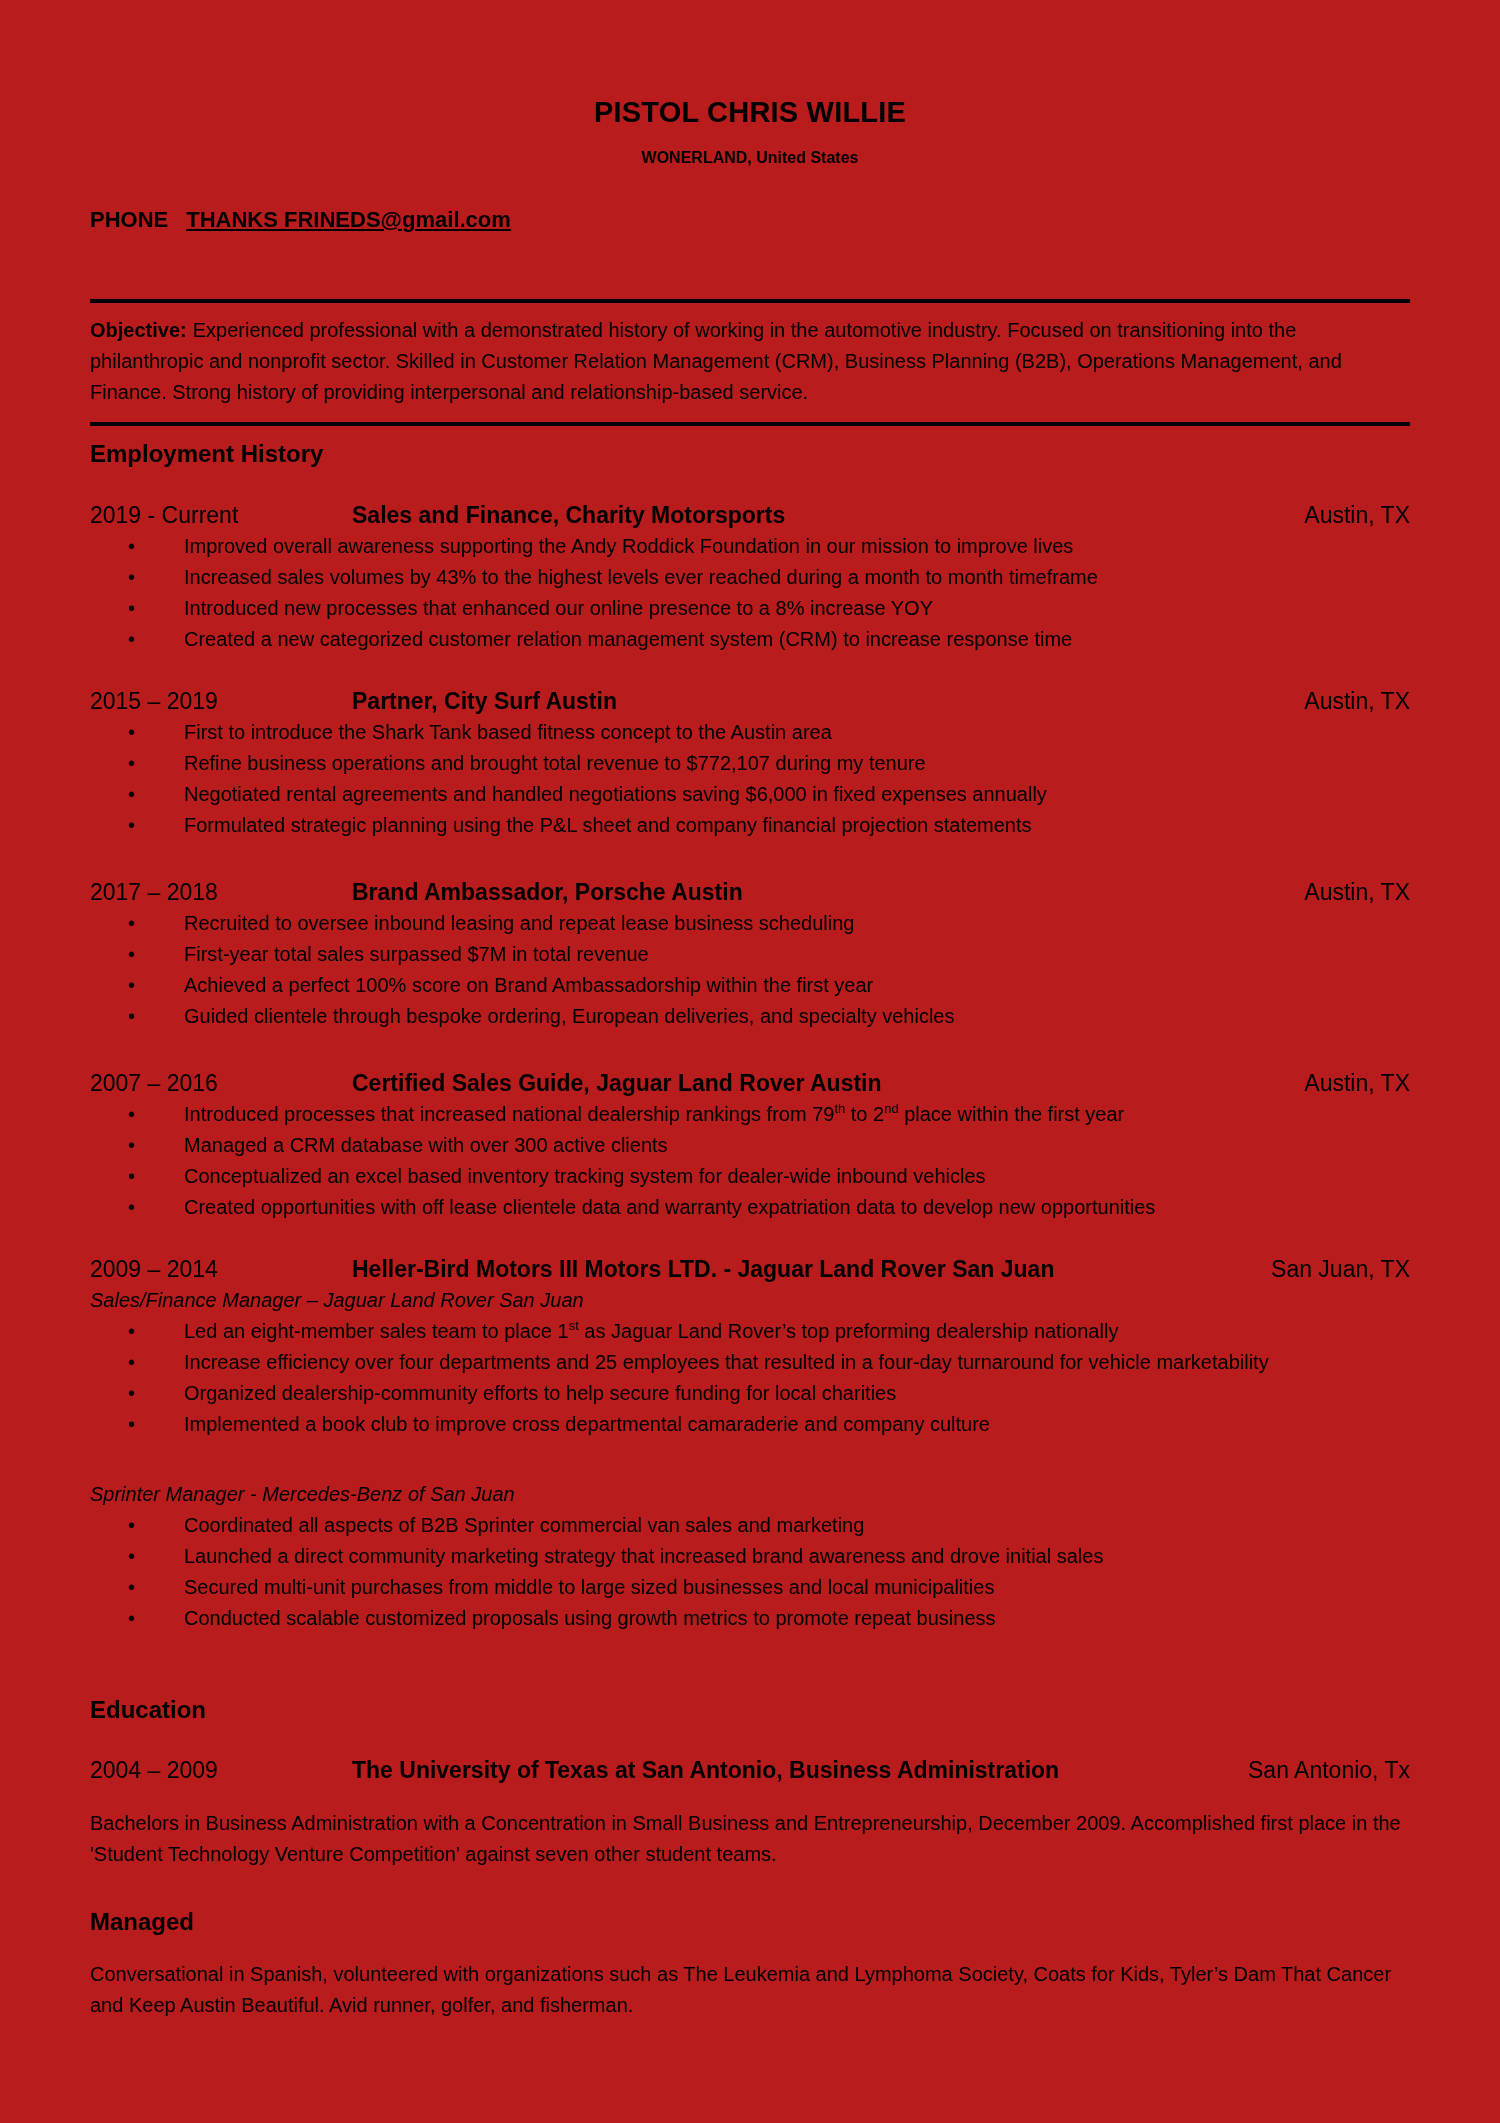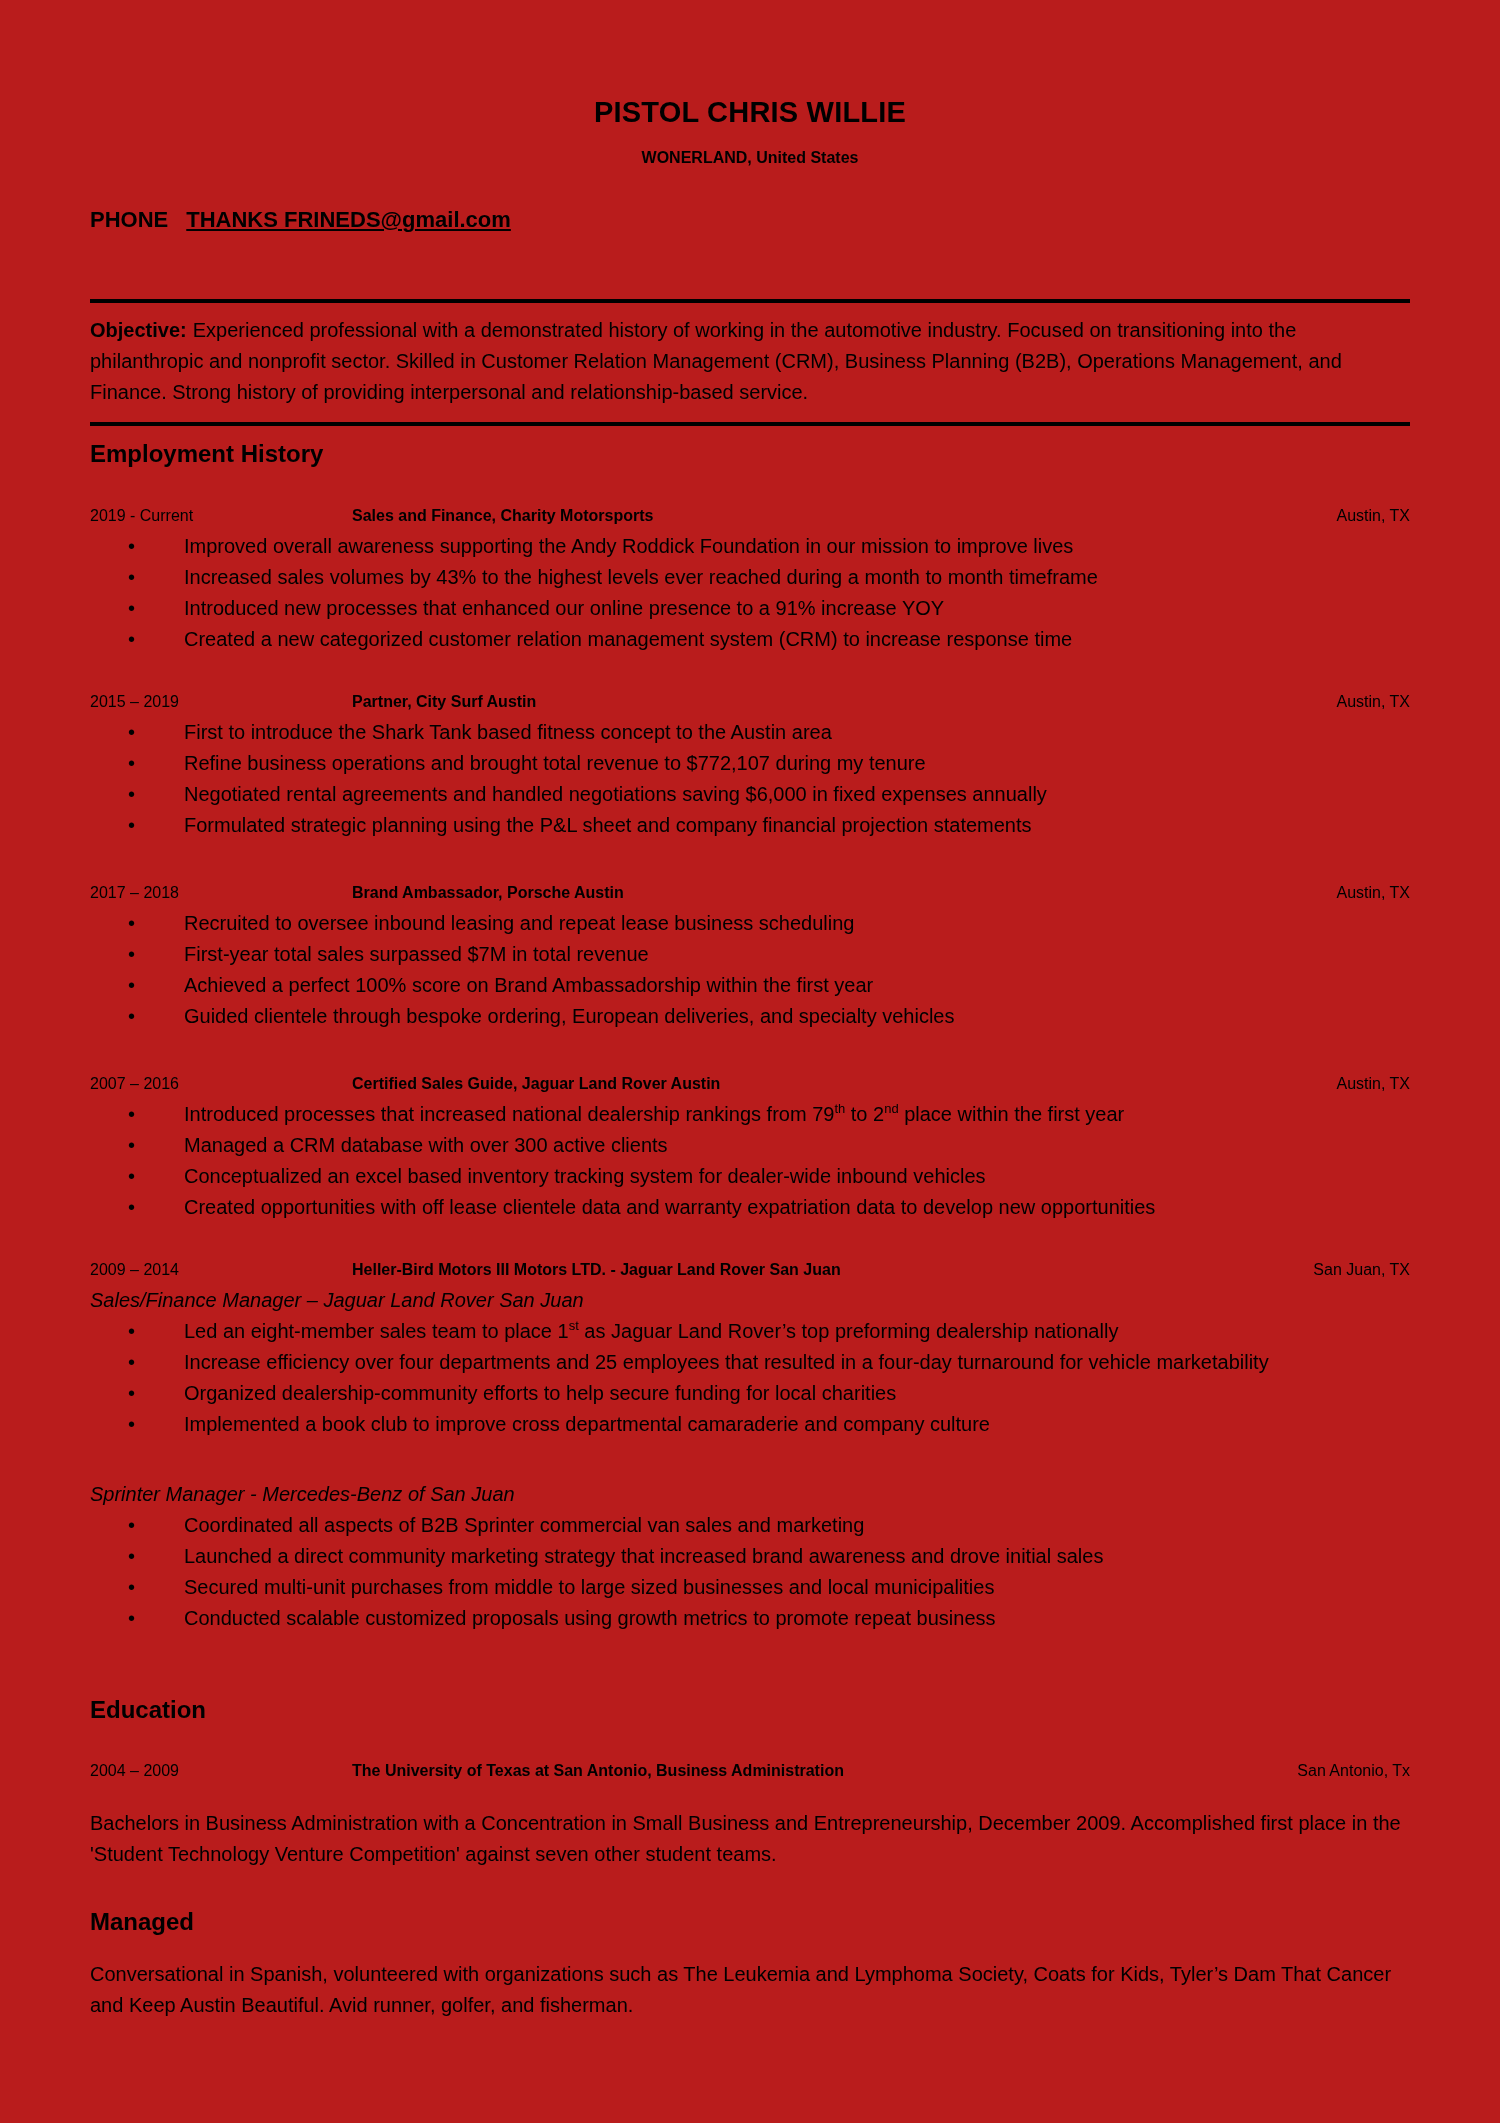--- a/index.html
+++ b/index.html
@@ -64,21 +64,21 @@
     font-weight: bold;
     line-height: 31px;
     margin-top: 12px;
   }
 
   
   .job { margin-top: 31px; }
   .row-header {
     display: flex;
     align-items: baseline;
-    font-size: 16px;
+    font-size: 23px;
     line-height: 31px;
   }
   .col-dates { flex: none; width: 262px; }
   .col-title { flex: 1 1 auto; font-weight: bold; padding-right: 20px; }
   .col-location { flex: none; text-align: right; }
 
   ul.bullets { list-style: none; }
   .bullet {
     position: relative;
     padding-left: 94px;
@@ -133,21 +133,21 @@
 
   <section class="job">
     <div class="row-header">
       <span class="col-dates">2019 - Current</span>
       <span class="col-title">Sales and Finance, Charity Motorsports</span>
       <span class="col-location">Austin, TX</span>
     </div>
     <ul class="bullets">
       <li class="bullet">Improved overall awareness supporting the Andy Roddick Foundation in our mission to improve lives</li>
       <li class="bullet">Increased sales volumes by 43% to the highest levels ever reached during a month to month timeframe</li>
-      <li class="bullet">Introduced new processes that enhanced our online presence to a 91% increase YOY</li>
+      <li class="bullet">Introduced new processes that enhanced our online presence to a 8% increase YOY</li>
       <li class="bullet">Created a new categorized customer relation management system (CRM) to increase response time</li>
     </ul>
   </section>
 
   <section class="job">
     <div class="row-header">
       <span class="col-dates">2015 – 2019</span>
       <span class="col-title">Partner, City Surf Austin</span>
       <span class="col-location">Austin, TX</span>
     </div>

